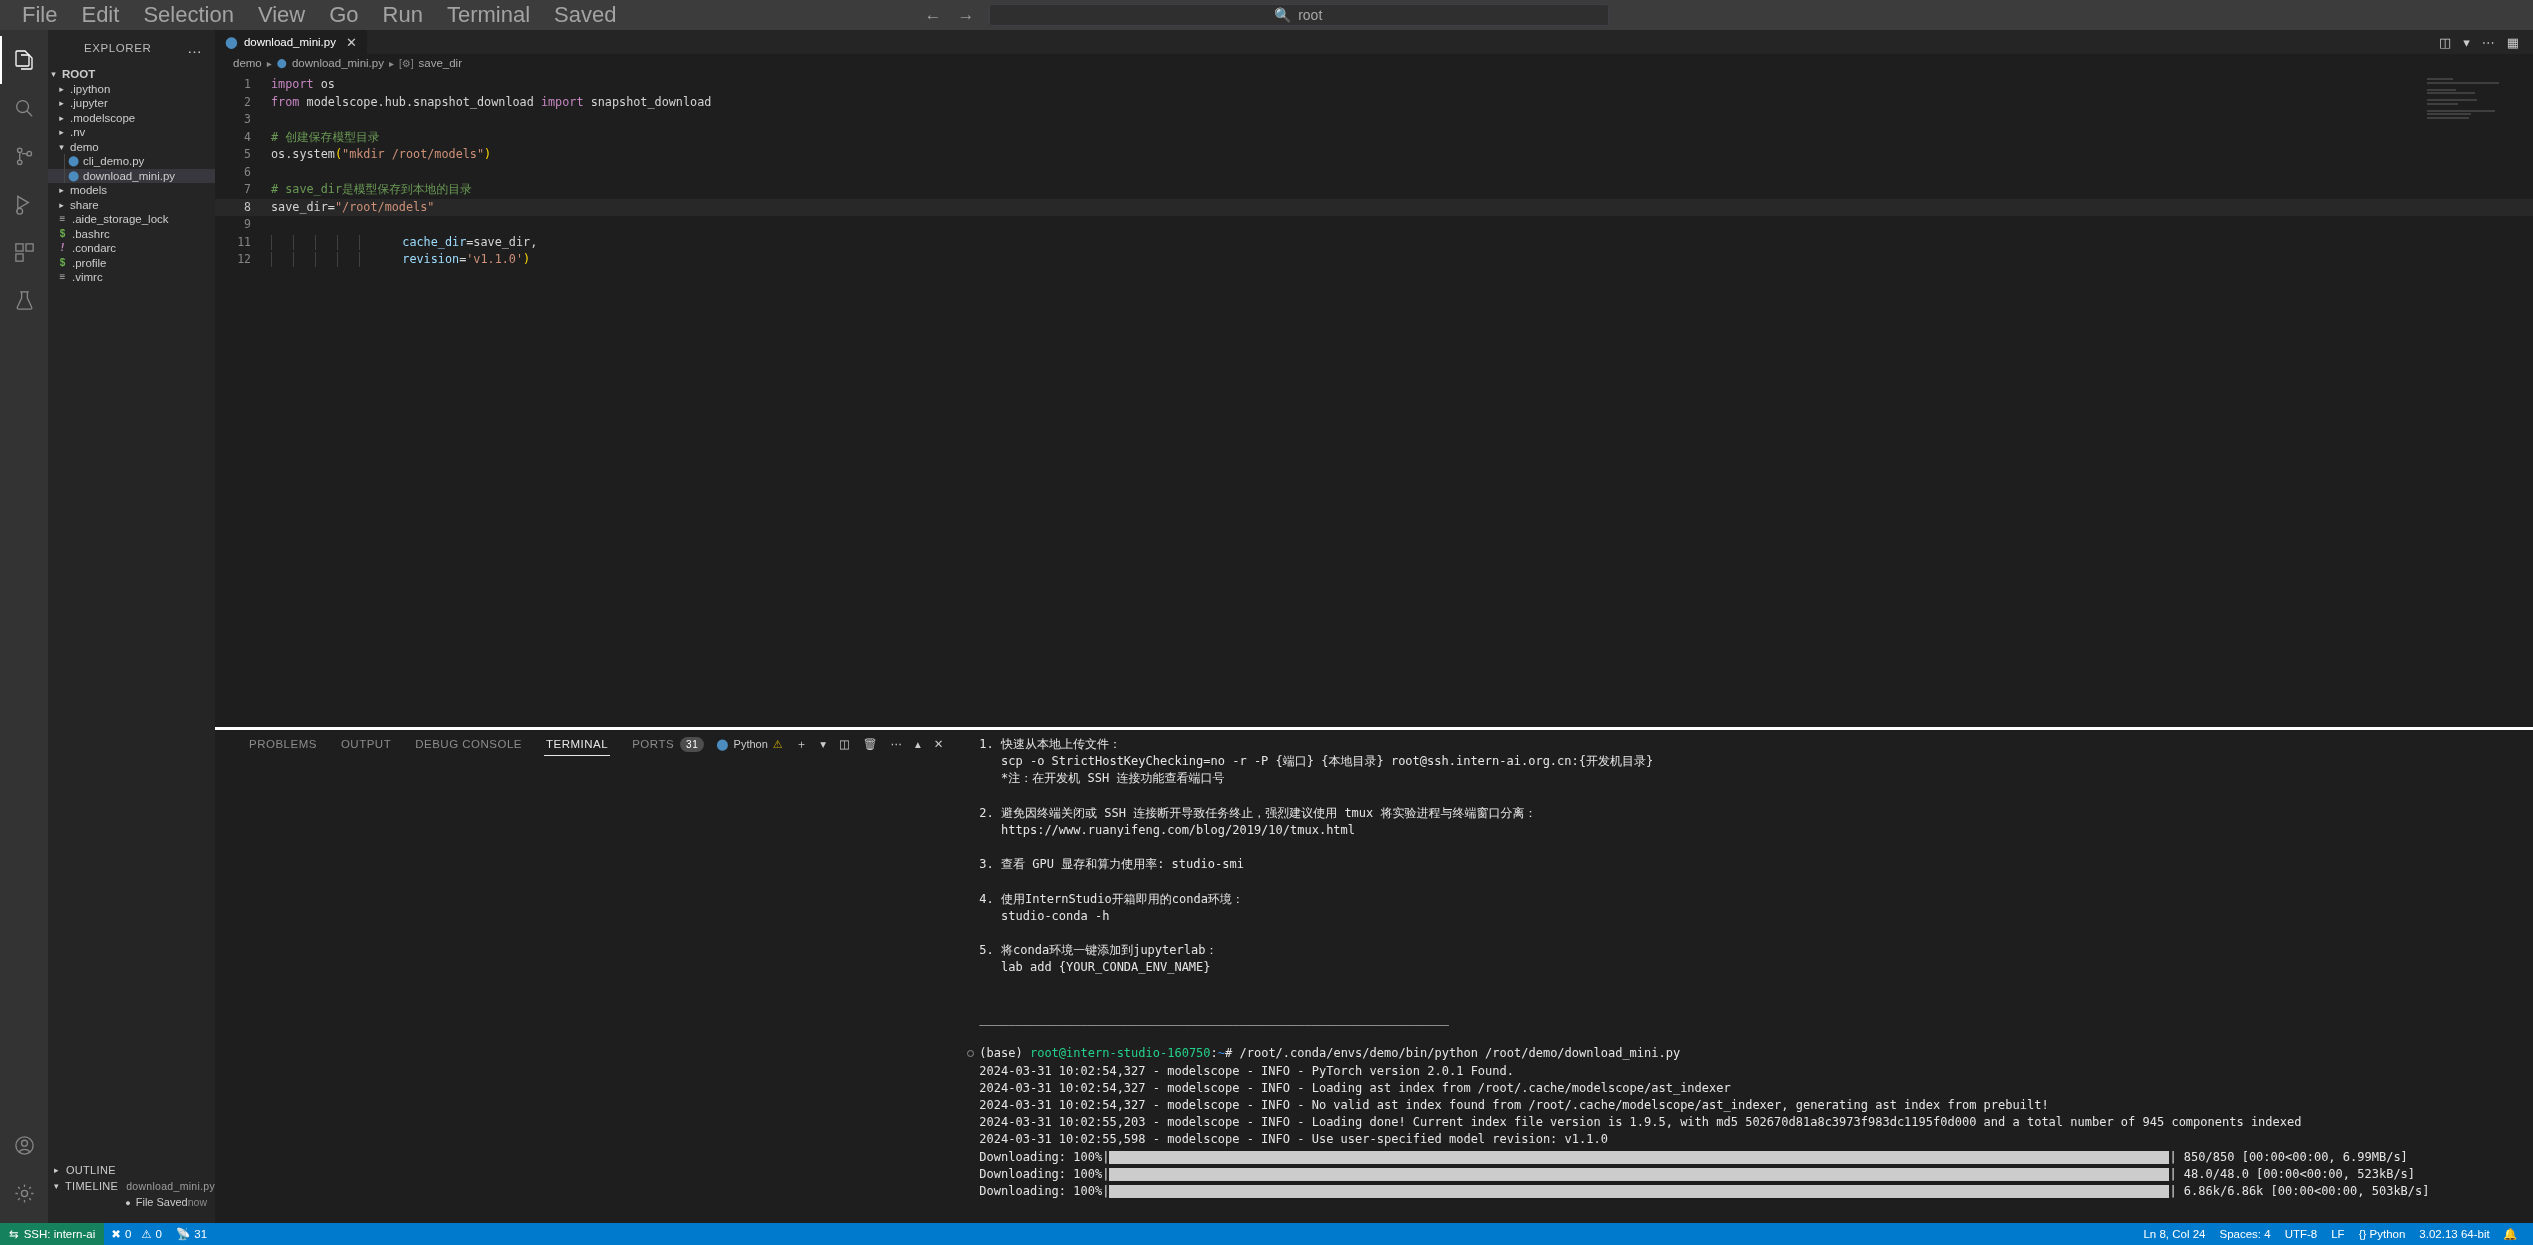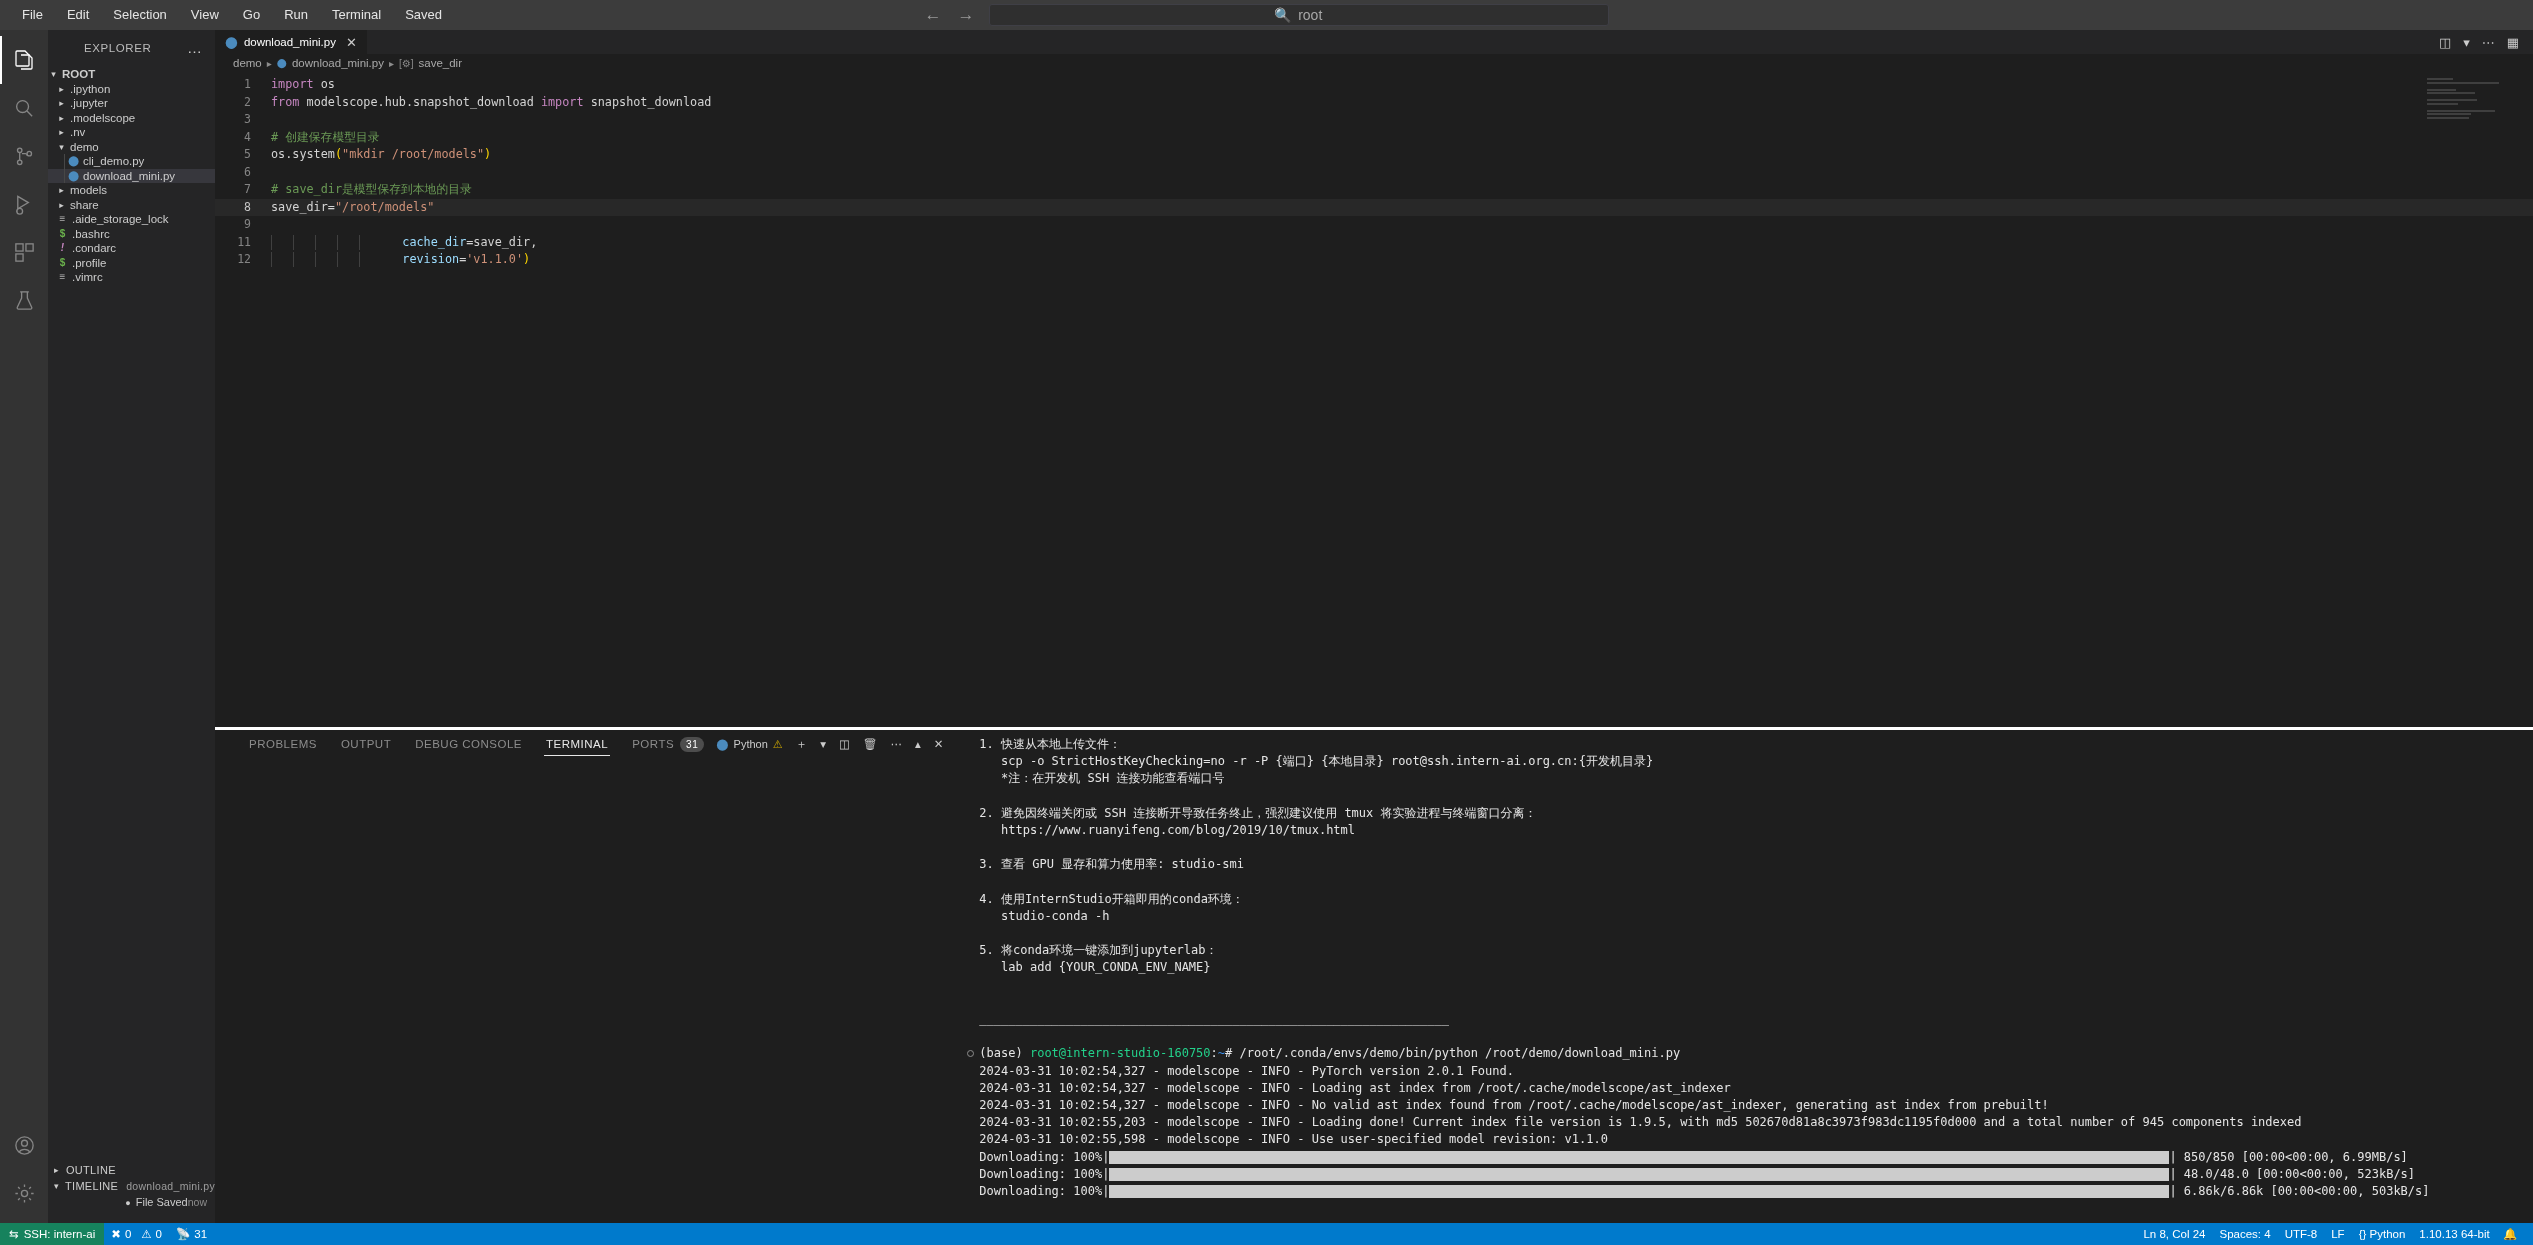--- a/index.html
+++ b/index.html
@@ -9,21 +9,21 @@
     color:#cccccc; font-size:17px;
     -webkit-font-smoothing: antialiased;
   }
   .app { position:relative; width:2533px; height:1245px; display:flex; flex-direction:column; background:#1e1e1e; }
 
   
   .menubar {
     height:30px; background:#3c3c3c; display:flex; align-items:center;
     flex:0 0 30px; position:relative; padding-left:10px;
   }
-  .menu-item { padding:0 12px; font-size:13px; color:#e5e5e5; line-height:30px; white-space:nowrap; }
+  .menu-item { padding:0 12px; font-size:22px; color:#a3a3a3; line-height:30px; white-space:nowrap; }
   .menubar-center {
     position:absolute; left:50%; transform:translateX(-50%);
     display:flex; align-items:center; gap:14px;
   }
   .nav-arrows { display:flex; gap:16px; color:#9a9a9a; font-size:17px; }
   .qinput {
     width:620px; height:22px; background:#2f2f2f; border:1px solid #3f3f46;
     border-radius:3px; display:flex; align-items:center; justify-content:center;
     color:#a8a8a8; font-size:14px; gap:6px;
   }
@@ -472,18 +472,18 @@
         <span>📡</span>
         <span>31</span>
       </span>
     </div>
     <div class="sb-right">
       <span class="sb-item">Ln 8, Col 24</span>
       <span class="sb-item">Spaces: 4</span>
       <span class="sb-item">UTF-8</span>
       <span class="sb-item">LF</span>
       <span class="sb-item">{} Python</span>
-      <span class="sb-item">1.10.13 64-bit</span>
+      <span class="sb-item">3.02.13 64-bit</span>
       <span class="sb-item">🔔</span>
     </div>
   </div>
 
 </div>
 
 </body></html>

